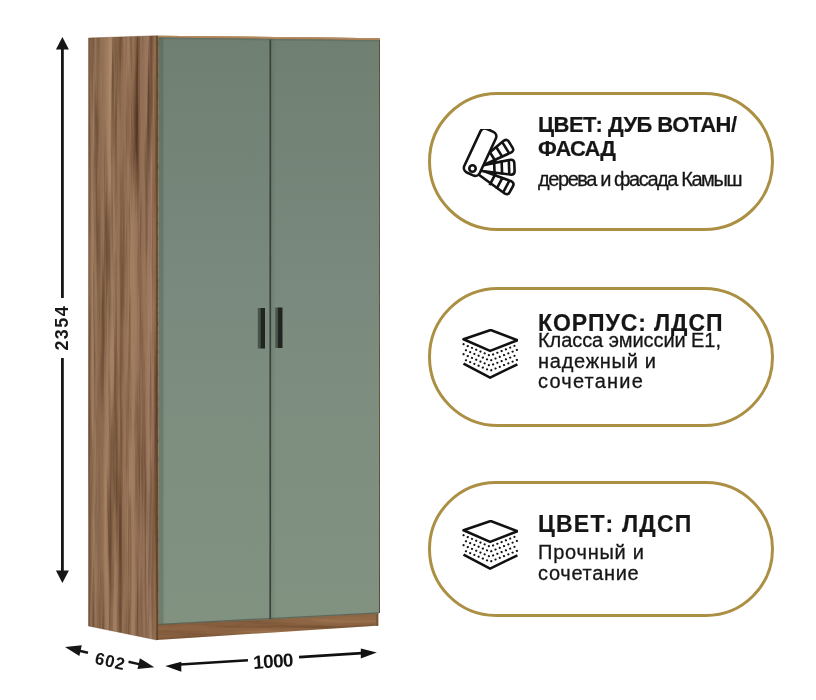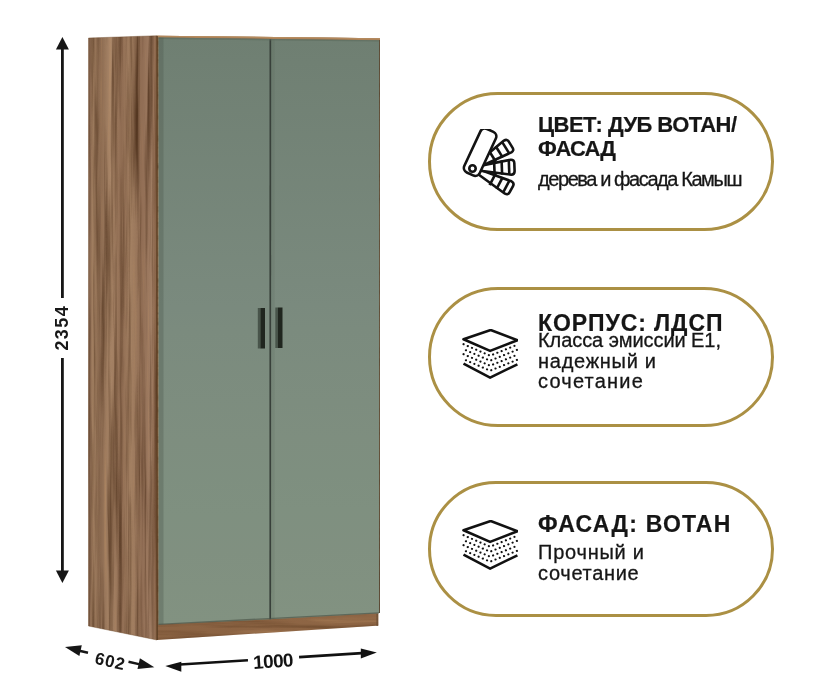--- a/index.html
+++ b/index.html
@@ -175,17 +175,17 @@
   <polygon points="1.5,10.3 28.7,1 55.4,11.2 28.1,21.9" fill="#fff"></polygon>
   <g stroke-dasharray="0.1 4.5" stroke-width="2.1" stroke-linecap="round">
    <polyline points="1.5,15.2 28.1,26.7 55.4,15.7"></polyline>
    <polyline points="1.5,20.2 28.1,31.7 55.4,20.7" stroke-dashoffset="2"></polyline>
    <polyline points="1.5,25.2 28.1,36.7 55.4,25.7"></polyline>
    <polyline points="1.5,30.2 28.1,41.7 55.4,30.7" stroke-dashoffset="2"></polyline>
   </g>
   <polyline points="1.5,34.7 28.1,48.6 55.4,35.3" stroke-width="2.6"></polyline>
  </g>
 </svg>
-<div class="btxt t" style="top:511.8px;letter-spacing:1.23px">ФАСАД: ВОТАН</div>
+<div class="btxt t" style="top:511.8px;letter-spacing:1.23px">ЦВЕТ: ЛДСП</div>
 <div class="btxt s" style="top:542.4px;line-height:20.6px">
  <div style="letter-spacing:0.76px">Прочный и</div>
  <div style="letter-spacing:0.69px">сочетание</div>
 </div>
 
 </body></html>

